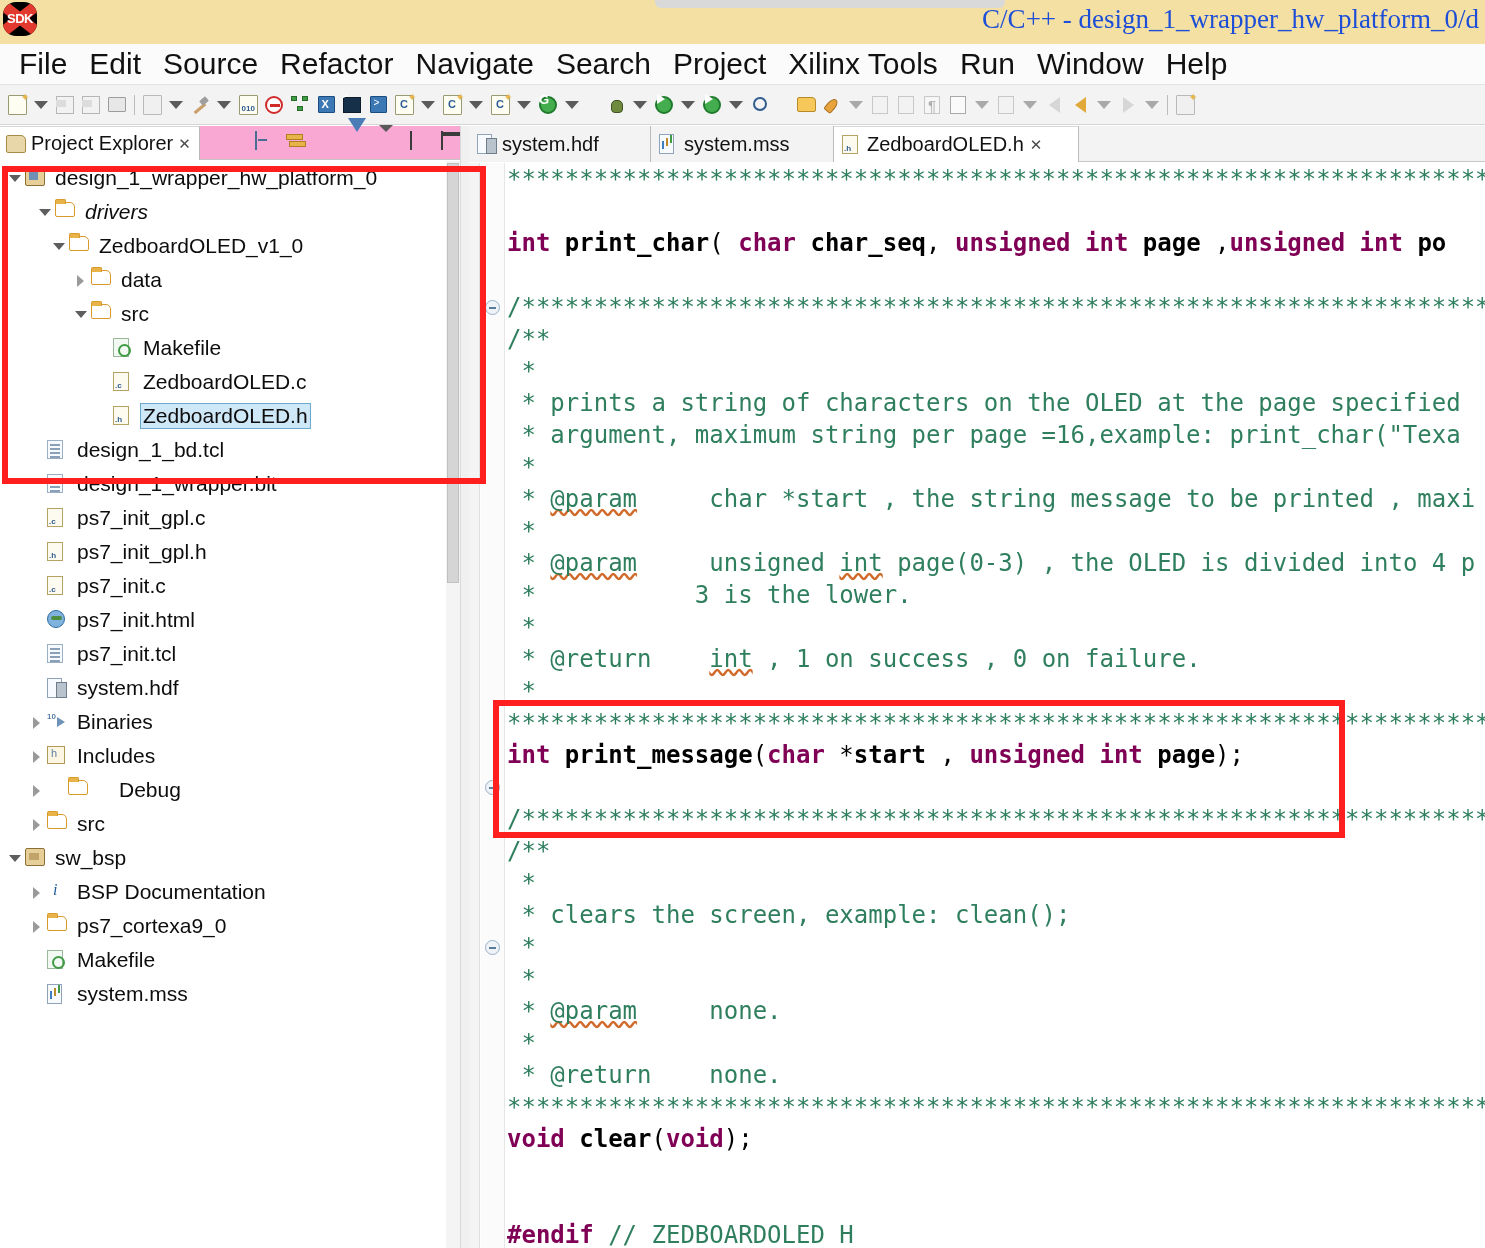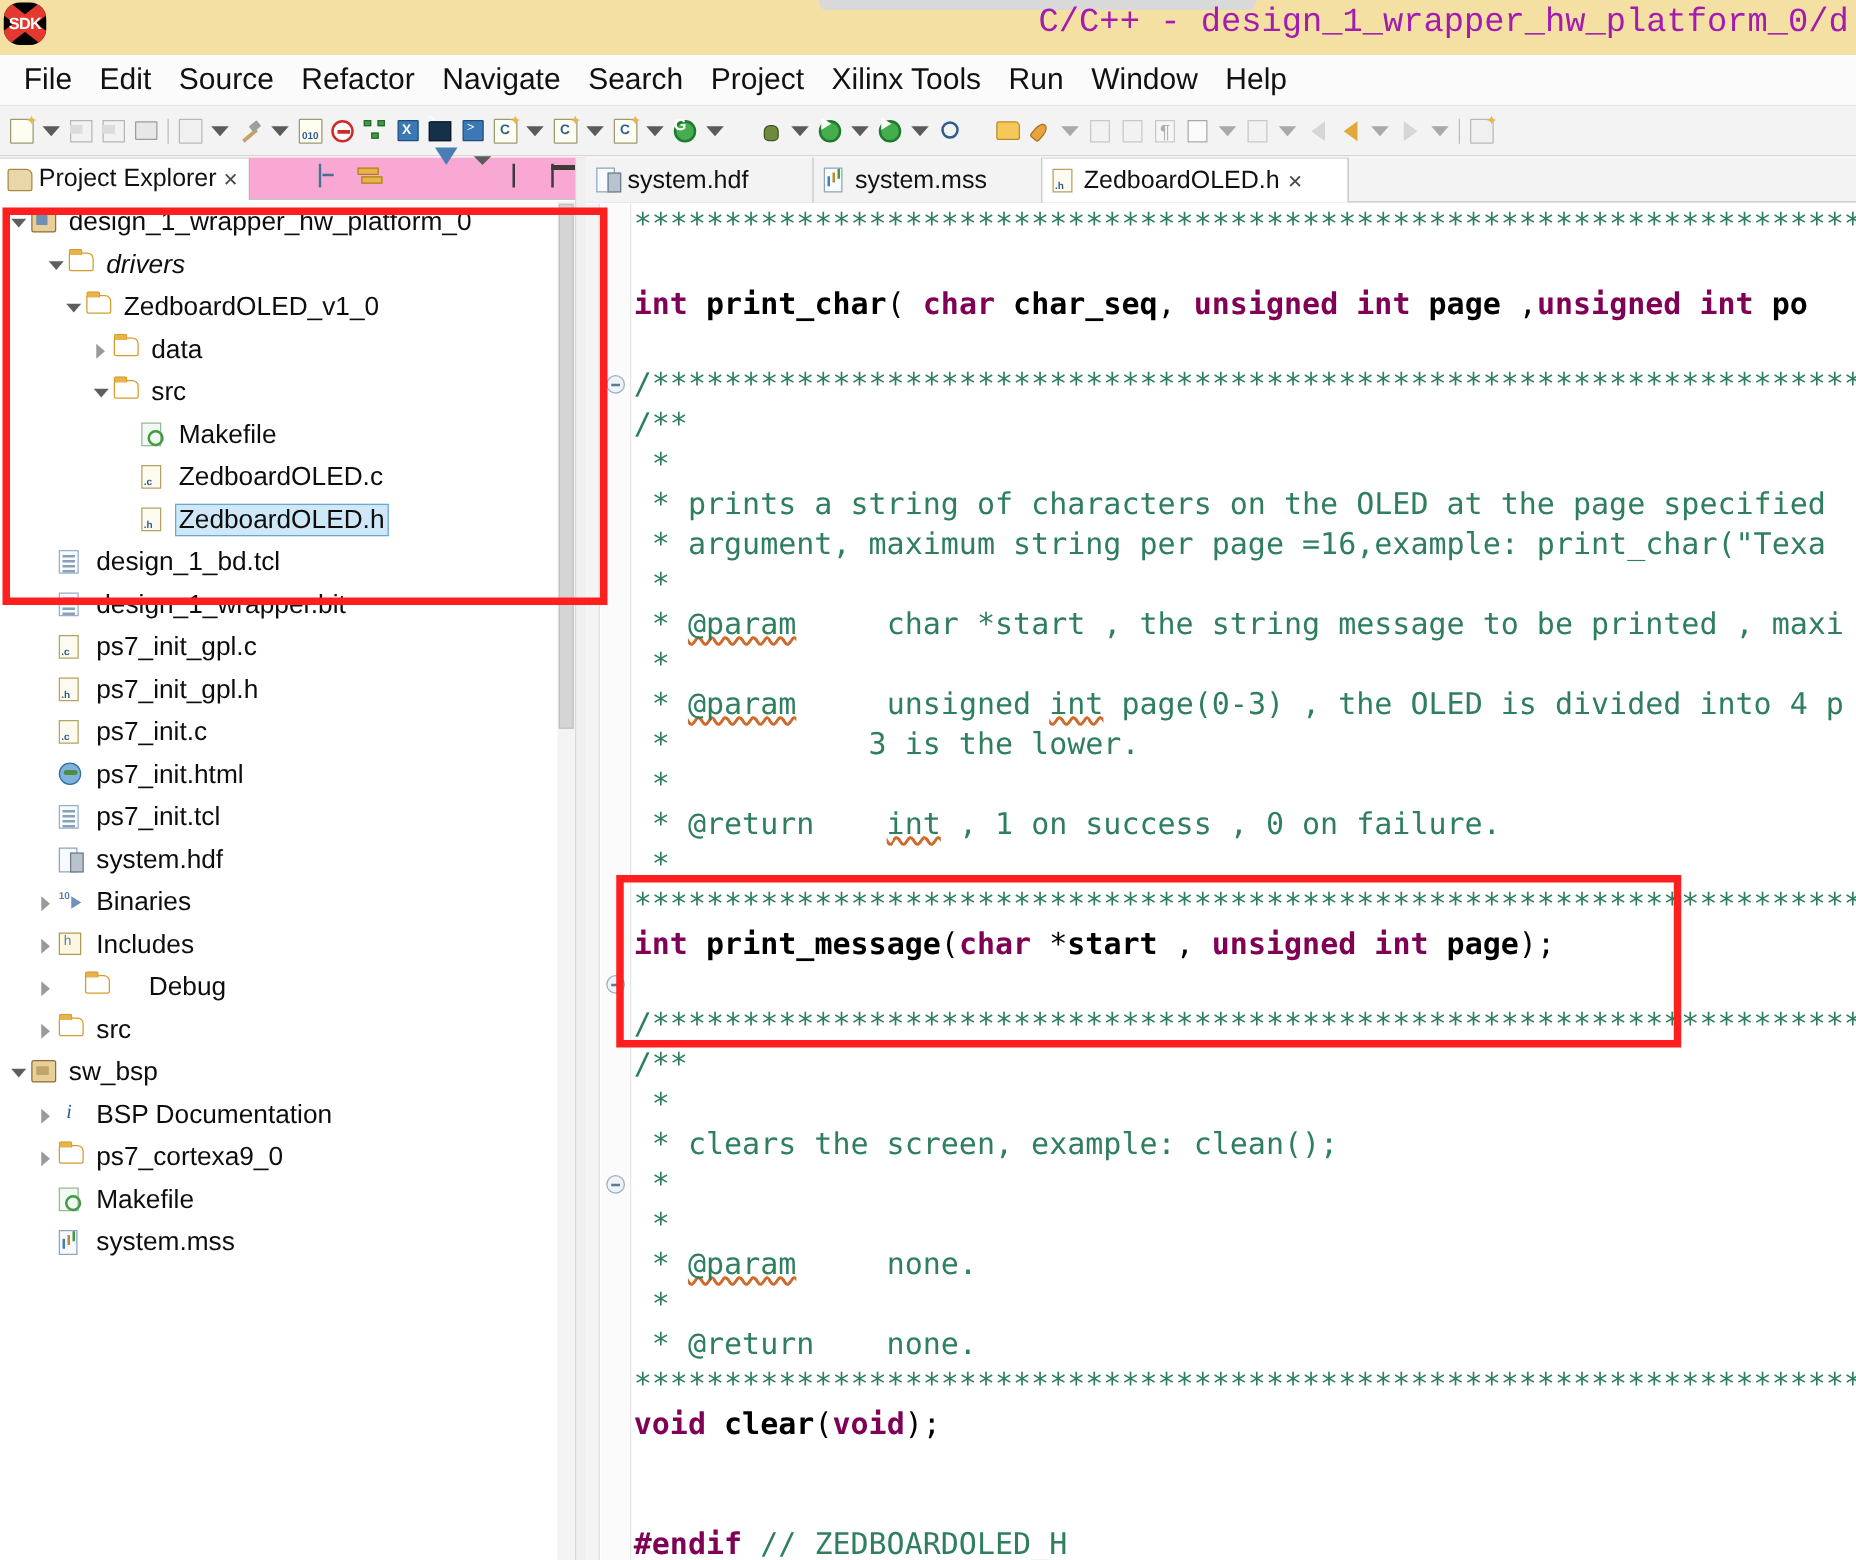--- a/index.html
+++ b/index.html
@@ -34,34 +34,34 @@
   #sdk-logo .x1 { transform: rotate(38deg); }
   #sdk-logo .x2 { transform: rotate(-38deg); }
   #sdk-logo .sdk-text {
     position: absolute; left: 0; top: 9px; width: 34px;
     text-align: center; color: #fff; font-size: 13px; font-weight: bold;
     font-family: "Liberation Sans", sans-serif; letter-spacing: -0.5px;
     z-index: 3;
   }
   #window-title {
     position: absolute; right: 6px; top: 4px;
-    font-size: 27px; color: #a21caf;
-    font-family: Liberation Mono, monospace;
+    font-size: 27px; color: #1d4ed8;
+    font-family: Liberation Serif, serif;
     white-space: nowrap;
   }
 
   
   #menubar {
     position: absolute; left: 0; top: 44px; width: 1485px; height: 41px;
     background: #fbfbfb;
     border-bottom: 1px solid #e3e3e3;
     display: flex; align-items: center; padding-left: 8px;
   }
   .menu-item {
-    font-size: 24px; color: #111; padding: 2px 11px; white-space: nowrap;
+    font-size: 30px; color: #111; padding: 2px 11px; white-space: nowrap;
     cursor: default;
   }
 
   
   #toolbar {
     position: absolute; left: 0; top: 85px; width: 1485px; height: 40px;
     background: #f3f3f3;
     border-bottom: 1px solid #d6d6d6;
     display: flex; align-items: center; padding-left: 4px;
   }

